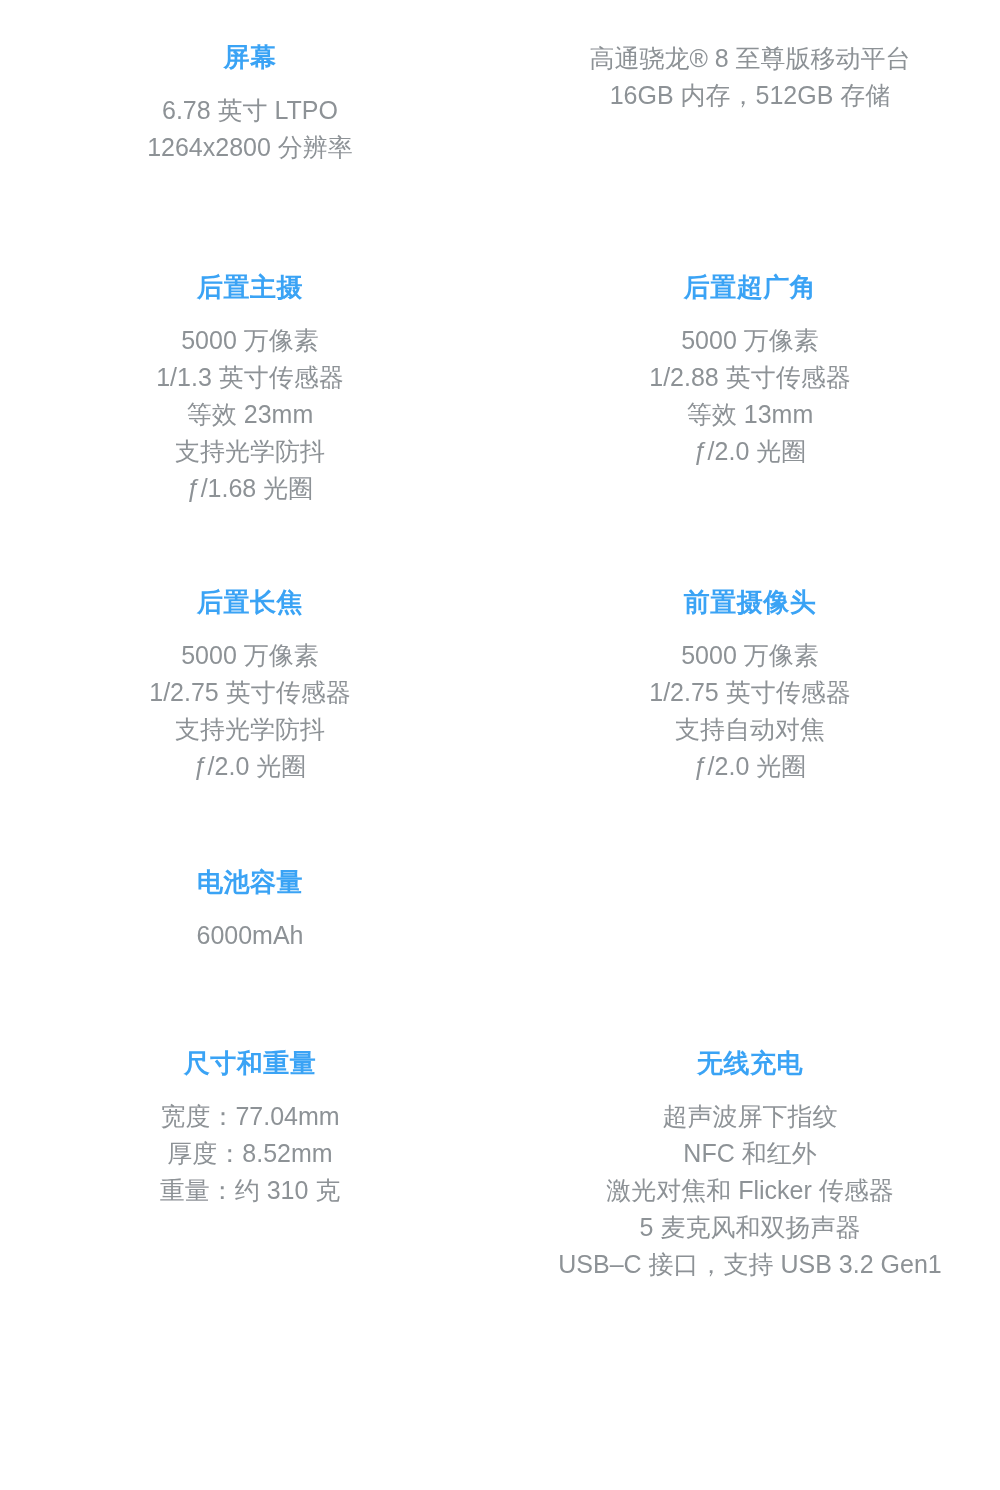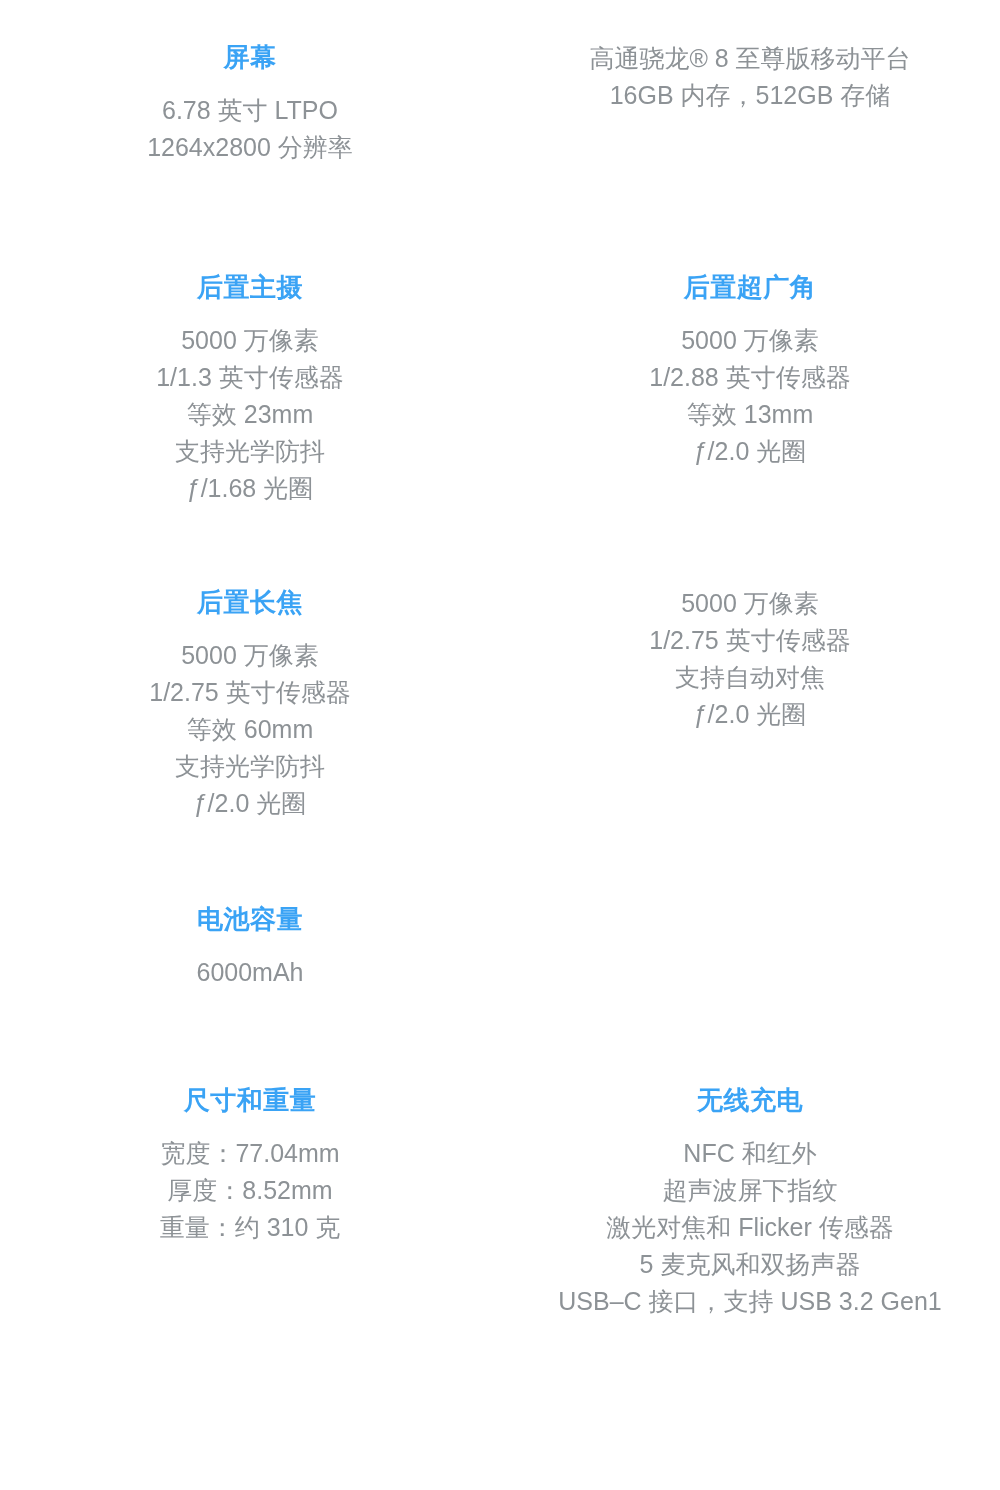--- a/index.html
+++ b/index.html
@@ -101,26 +101,26 @@
   </div>
 
   <div class="row-gap-2"></div>
 
   <div class="spec-grid">
     <div class="spec-block">
       <div class="spec-title">后置长焦</div>
       <div class="spec-lines">
         <div class="line">5000 万像素</div>
         <div class="line">1/2.75 英寸传感器</div>
-        <div class="line">等效 60mm</div>
         <div class="line">支持光学防抖</div>
         <div class="line">ƒ/2.0 光圈</div>
       </div>
     </div>
     <div class="spec-block">
+      <div class="spec-title">前置摄像头</div>
       <div class="spec-lines">
         <div class="line">5000 万像素</div>
         <div class="line">1/2.75 英寸传感器</div>
         <div class="line">支持自动对焦</div>
         <div class="line">ƒ/2.0 光圈</div>
       </div>
     </div>
   </div>
 
   <div class="row-gap-3"></div>
@@ -141,22 +141,22 @@
       <div class="spec-title">尺寸和重量</div>
       <div class="spec-lines">
         <div class="line">宽度：77.04mm</div>
         <div class="line">厚度：8.52mm</div>
         <div class="line">重量：约 310 克</div>
       </div>
     </div>
     <div class="spec-block">
       <div class="spec-title">无线充电</div>
       <div class="spec-lines">
+        <div class="line">超声波屏下指纹</div>
         <div class="line">NFC 和红外</div>
-        <div class="line">超声波屏下指纹</div>
         <div class="line">激光对焦和 Flicker 传感器</div>
         <div class="line">5 麦克风和双扬声器</div>
         <div class="line">USB–C 接口，支持 USB 3.2 Gen1</div>
       </div>
     </div>
   </div>
 
 </div>
 
 </body></html>

